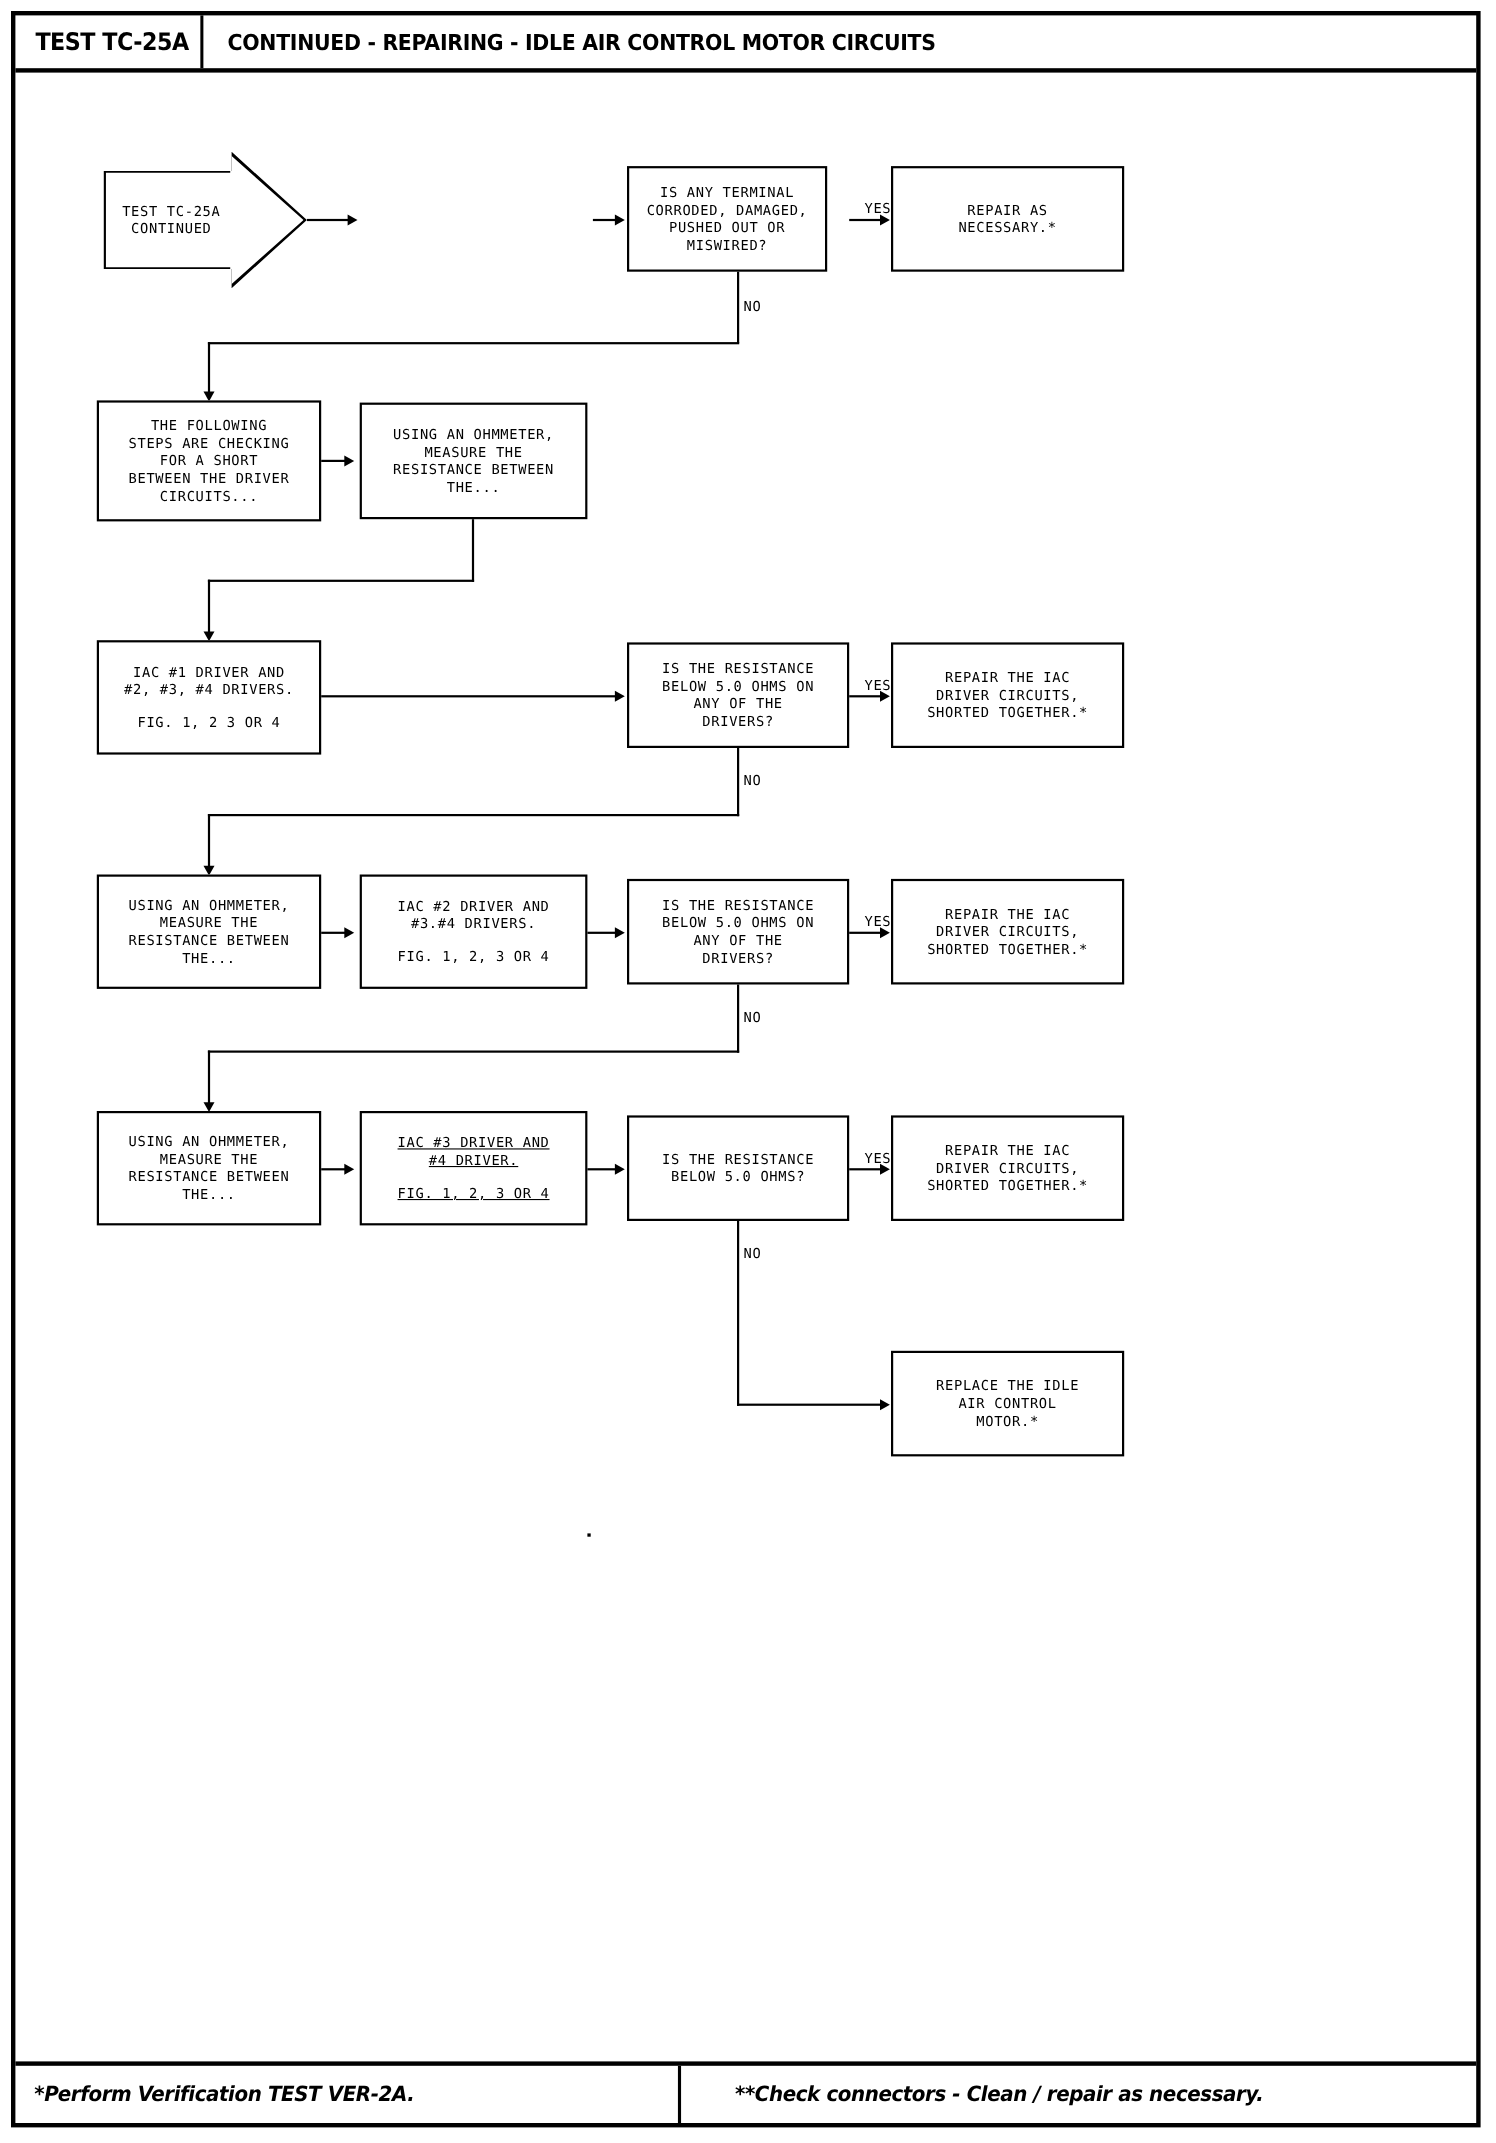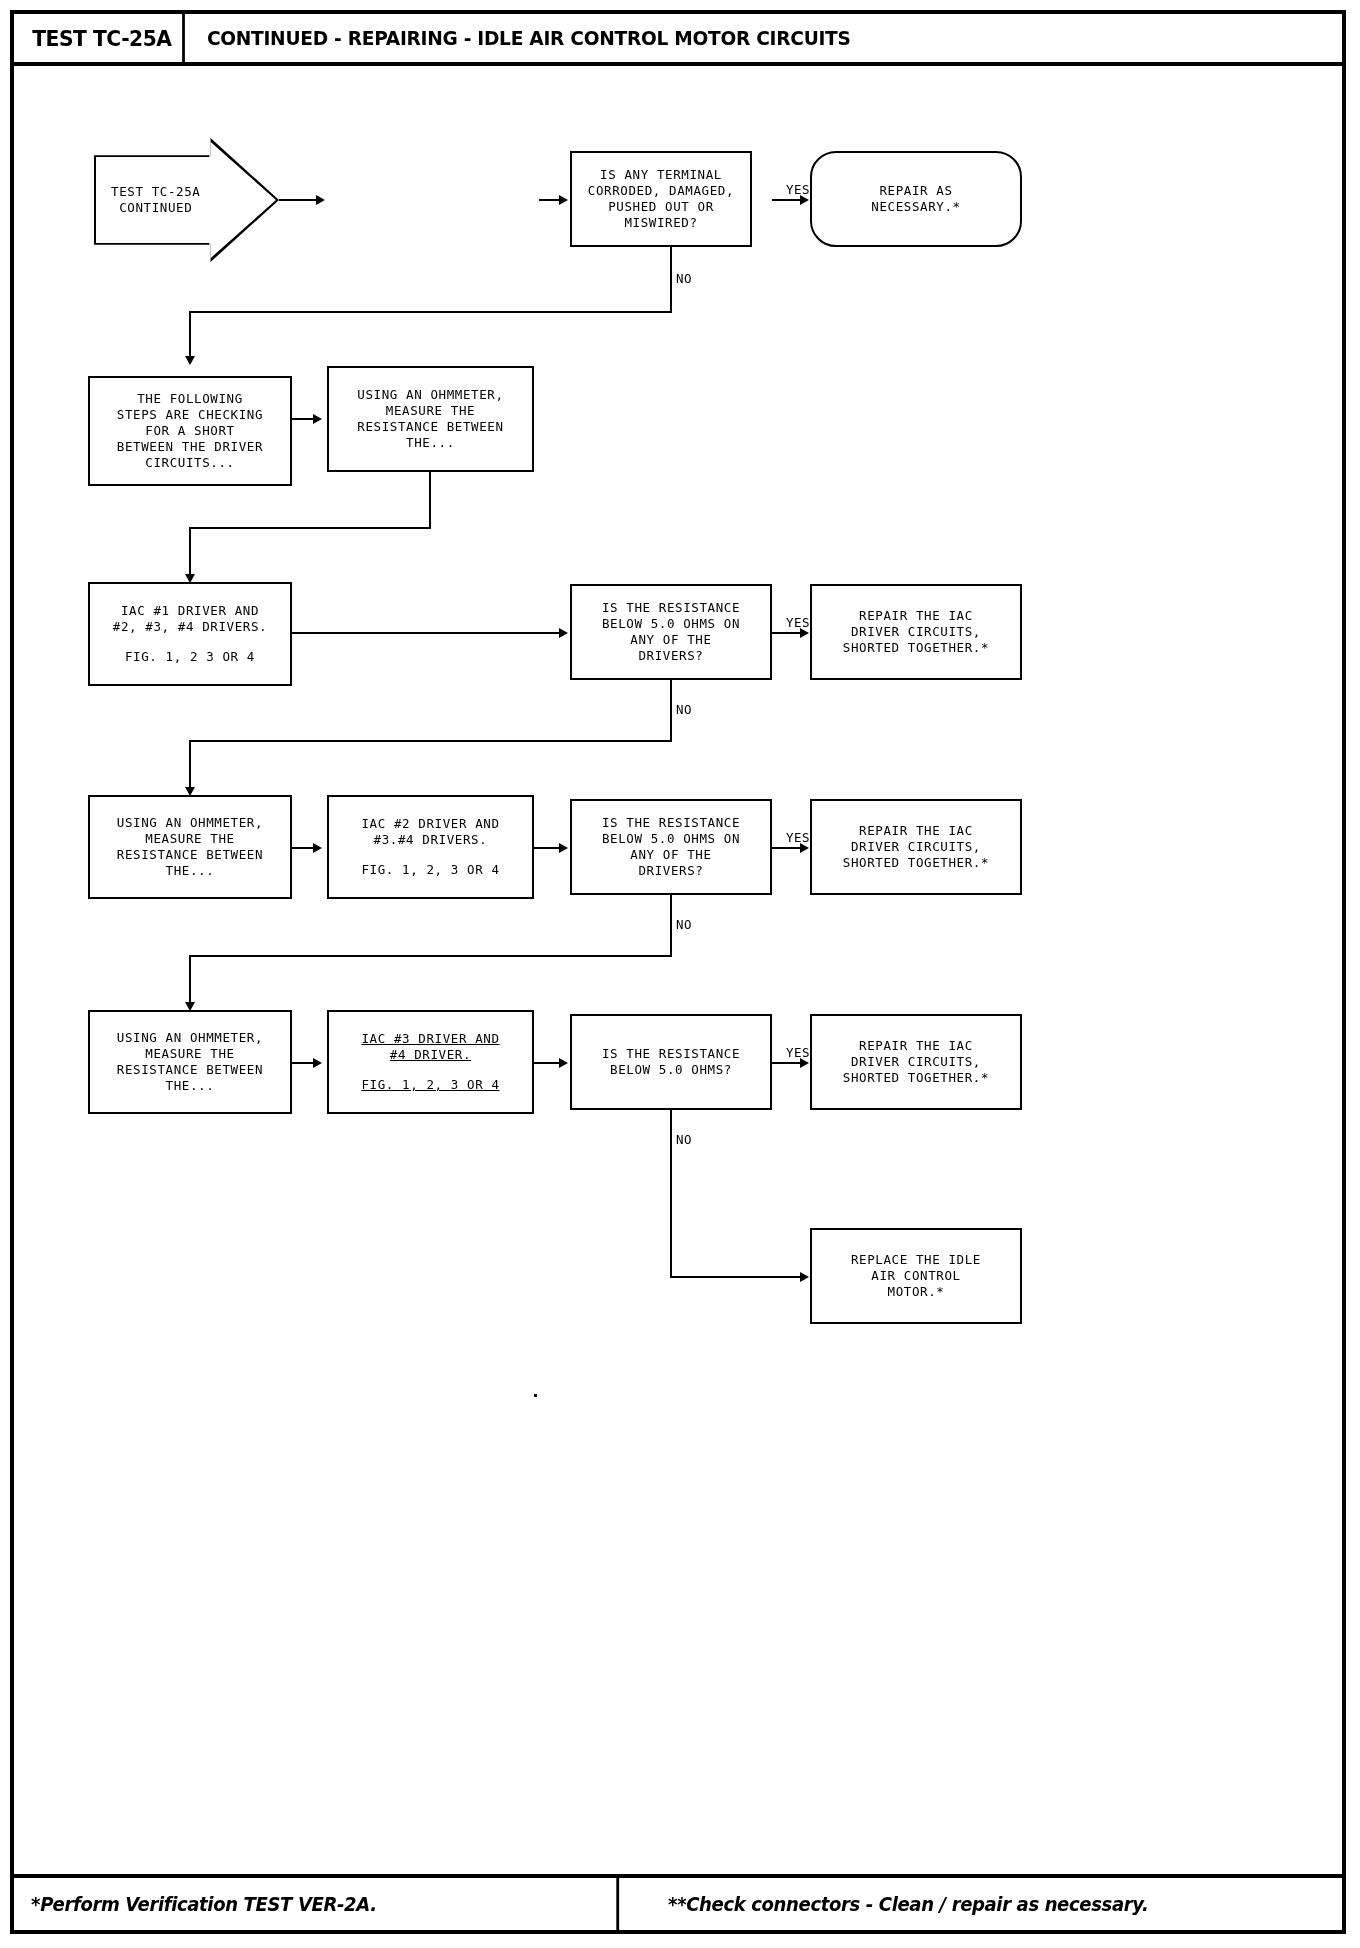--- a/index.html
+++ b/index.html
@@ -133,32 +133,32 @@
       <span class="ln">IS ANY TERMINAL</span>
       <span class="ln">CORRODED, DAMAGED,</span>
       <span class="ln">PUSHED OUT OR</span>
       <span class="ln">MISWIRED?</span>
     </div>
 
     <div class="elabel" style="left:772px;top:116px;">YES</div>
     <div class="hline" style="left:758px;top:133px;width:33px;"></div>
     <div class="arrow-r" style="left:786px;top:129px;"></div>
 
-    <div class="node" style="left:796px;top:85px;width:212px;height:96px;border-radius:26px;">
+    <div class="node" style="left:796px;top:85px;width:212px;height:96px;">
       <span class="ln">REPAIR AS</span>
       <span class="ln">NECESSARY.*</span>
     </div>
 
     <div class="vline" style="left:656px;top:181px;height:65px;"></div>
     <div class="elabel" style="left:662px;top:205px;">NO</div>
     <div class="hline" style="left:175px;top:245px;width:483px;"></div>
     <div class="vline" style="left:175px;top:245px;height:48px;"></div>
     <div class="arrow-d" style="left:171px;top:290px;"></div>
 
-    <div class="node" style="left:74px;top:298px;width:204px;height:110px;margin-top:12px;">
+    <div class="node" style="left:74px;top:298px;width:204px;height:110px;">
       <span class="ln">THE FOLLOWING</span>
       <span class="ln">STEPS ARE CHECKING</span>
       <span class="ln">FOR A SHORT</span>
       <span class="ln">BETWEEN THE DRIVER</span>
       <span class="ln">CIRCUITS...</span>
     </div>
 
     <div class="hline" style="left:278px;top:352px;width:26px;"></div>
     <div class="arrow-r" style="left:299px;top:348px;"></div>
 

